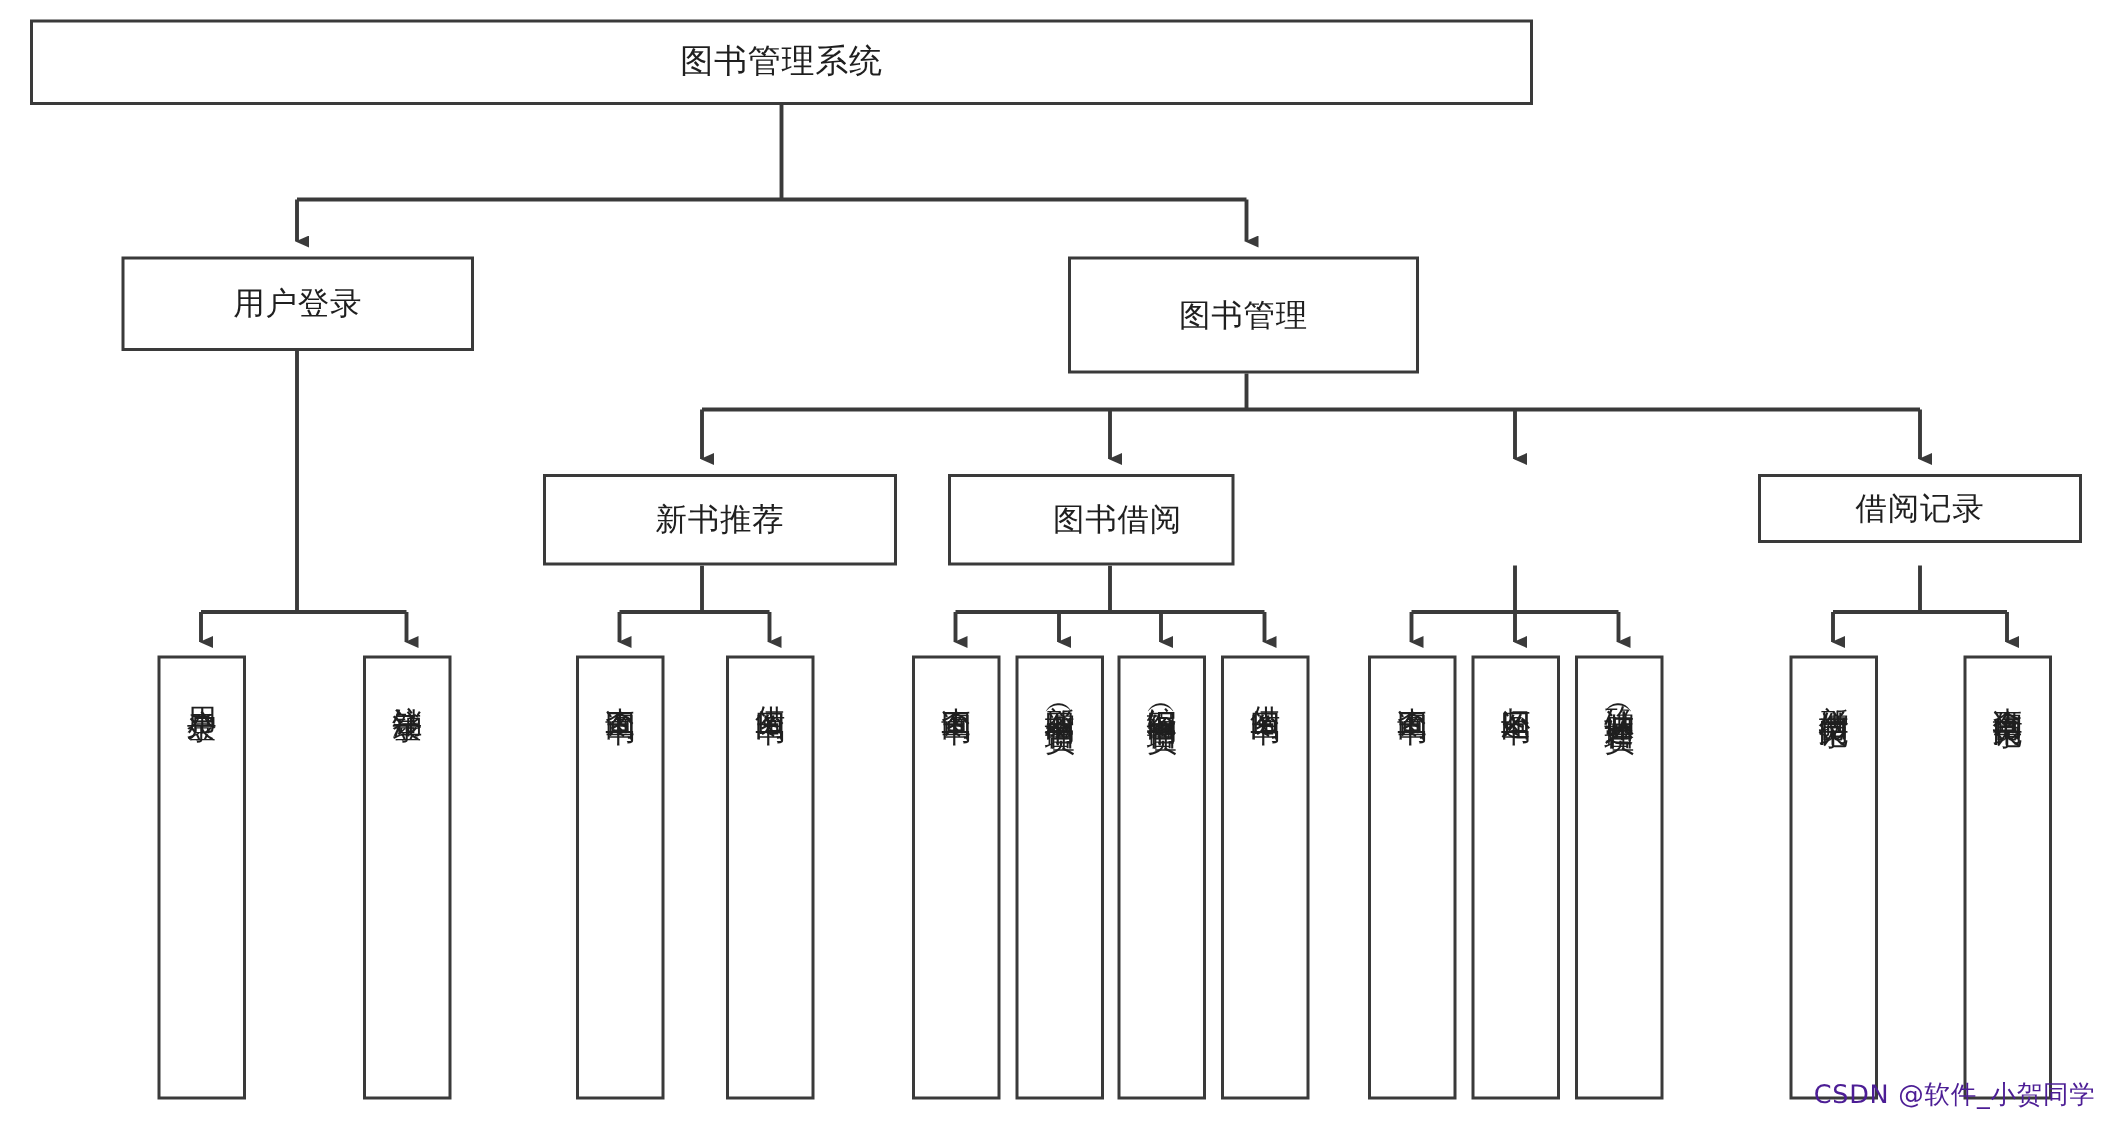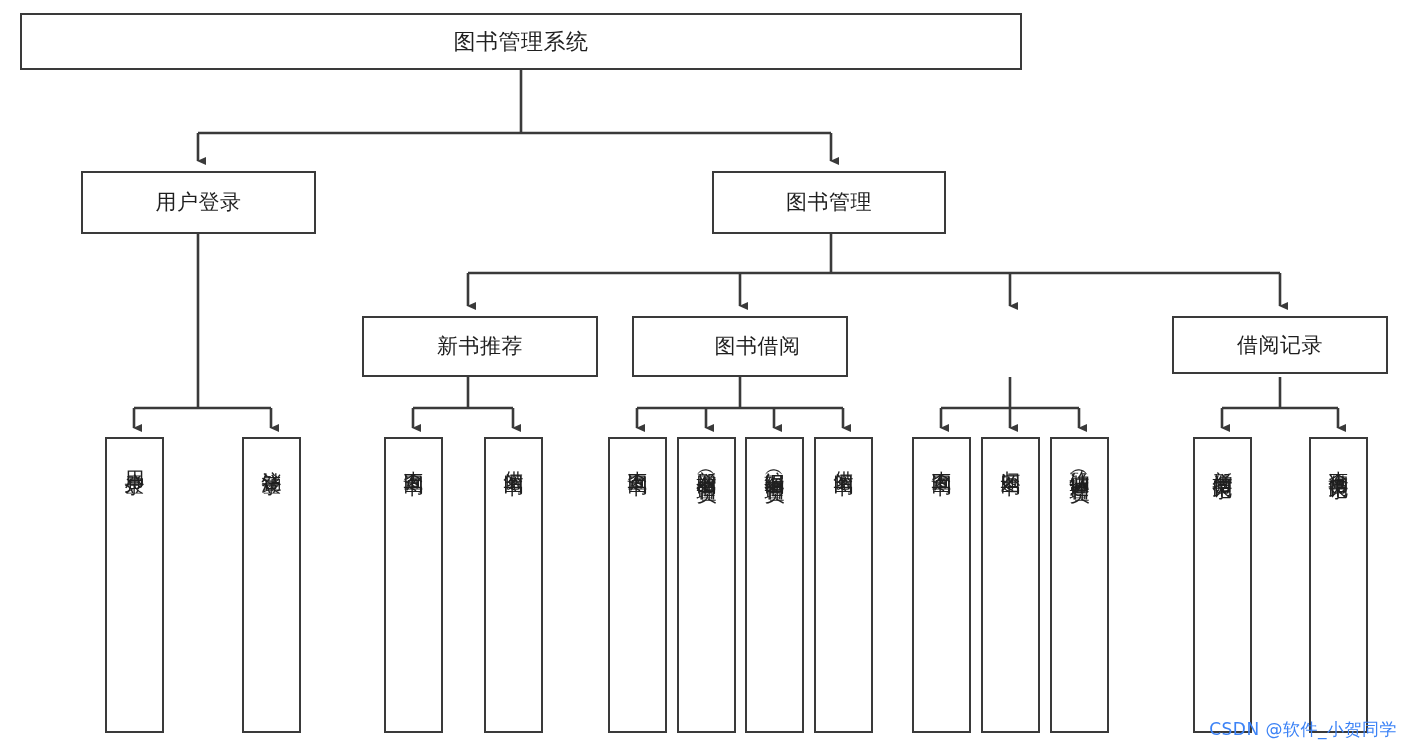--- a/index.html
+++ b/index.html
@@ -61,21 +61,21 @@
     font-size: 20px;
     letter-spacing: 2px;
     line-height: 1.05;
     white-space: nowrap;
   }
   #watermark {
     position: absolute;
     right: 8px;
     bottom: 6px;
     font-size: 17px;
-    color: #3b82f6;
+    color: #4c1d95;
     letter-spacing: 0.5px;
     z-index: 5;
     white-space: nowrap;
     margin-left: 46px;
   }
 </style>
 </head>
 <body>
 
 <div id="diagram-canvas">
@@ -132,34 +132,34 @@
   </svg>
 
   <div class="node node-h node-root" style="left:20px; top:13px; width:1002px; height:57px;">
     <span class="node-label">图书管理系统</span>
   </div>
 
   <div class="node node-h" style="left:81px; top:171px; width:235px; height:63px;">
     <span class="node-label">用户登录</span>
   </div>
 
-  <div class="node node-h" style="left:712px; top:171px; width:234px; height:63px;">
+  <div class="node node-h" style="left:712px; top:171px; width:234px; height:78px;">
     <span class="node-label">图书管理</span>
   </div>
 
   <div class="node node-h" style="left:362px; top:316px; width:236px; height:61px;">
     <span class="node-label">新书推荐</span>
   </div>
 
-  <div class="node node-h" style="left:632px; top:316px; width:216px; height:61px;padding-left:35px;">
+  <div class="node node-h" style="left:632px; top:316px; width:191px; height:61px;padding-left:35px;">
     <span class="node-label">图书借阅</span>
   </div>
 
 
-  <div class="node node-h" style="left:1172px; top:316px; width:216px; height:58px;">
+  <div class="node node-h" style="left:1172px; top:316px; width:216px; height:46px;">
     <span class="node-label">借阅记录</span>
   </div>
 
   <div class="node node-v" style="left:105px; top:437px; width:59px; height:296px;">
     <span class="node-label">用户登录</span>
   </div>
   <div class="node node-v" style="left:242px; top:437px; width:59px; height:296px;">
     <span class="node-label">注销登录</span>
   </div>
 

